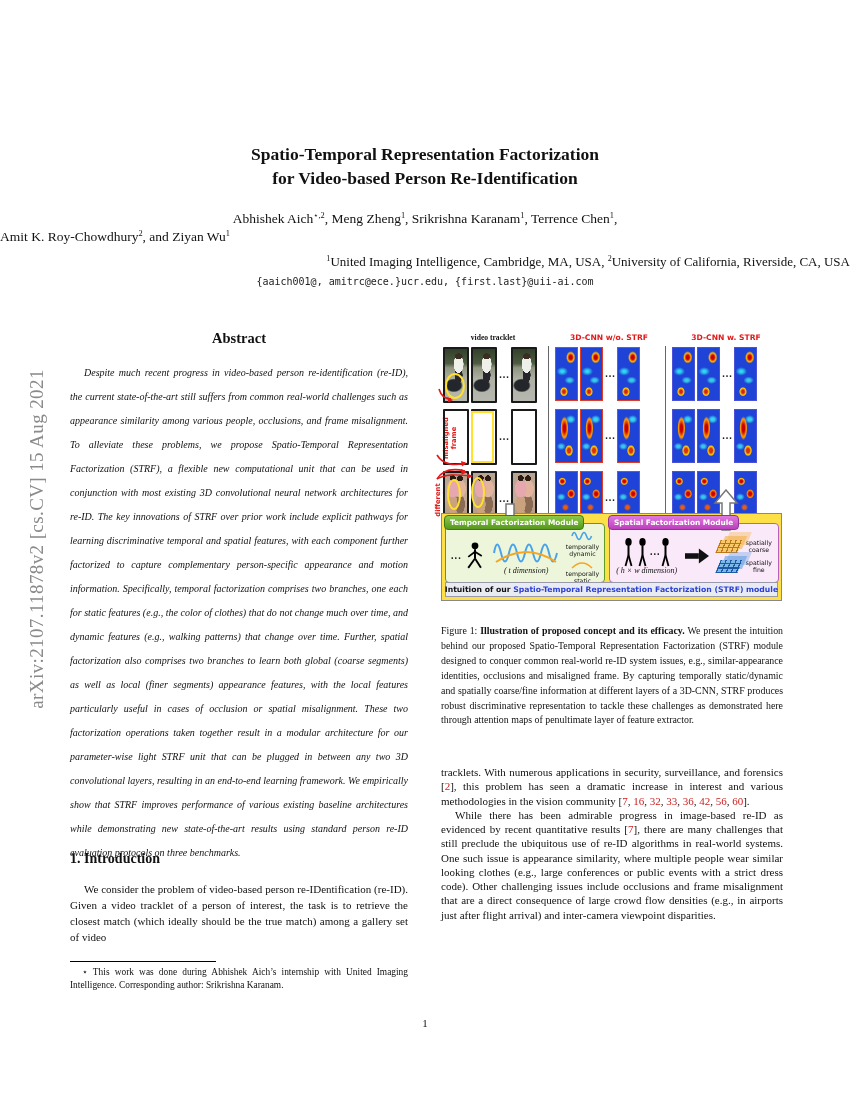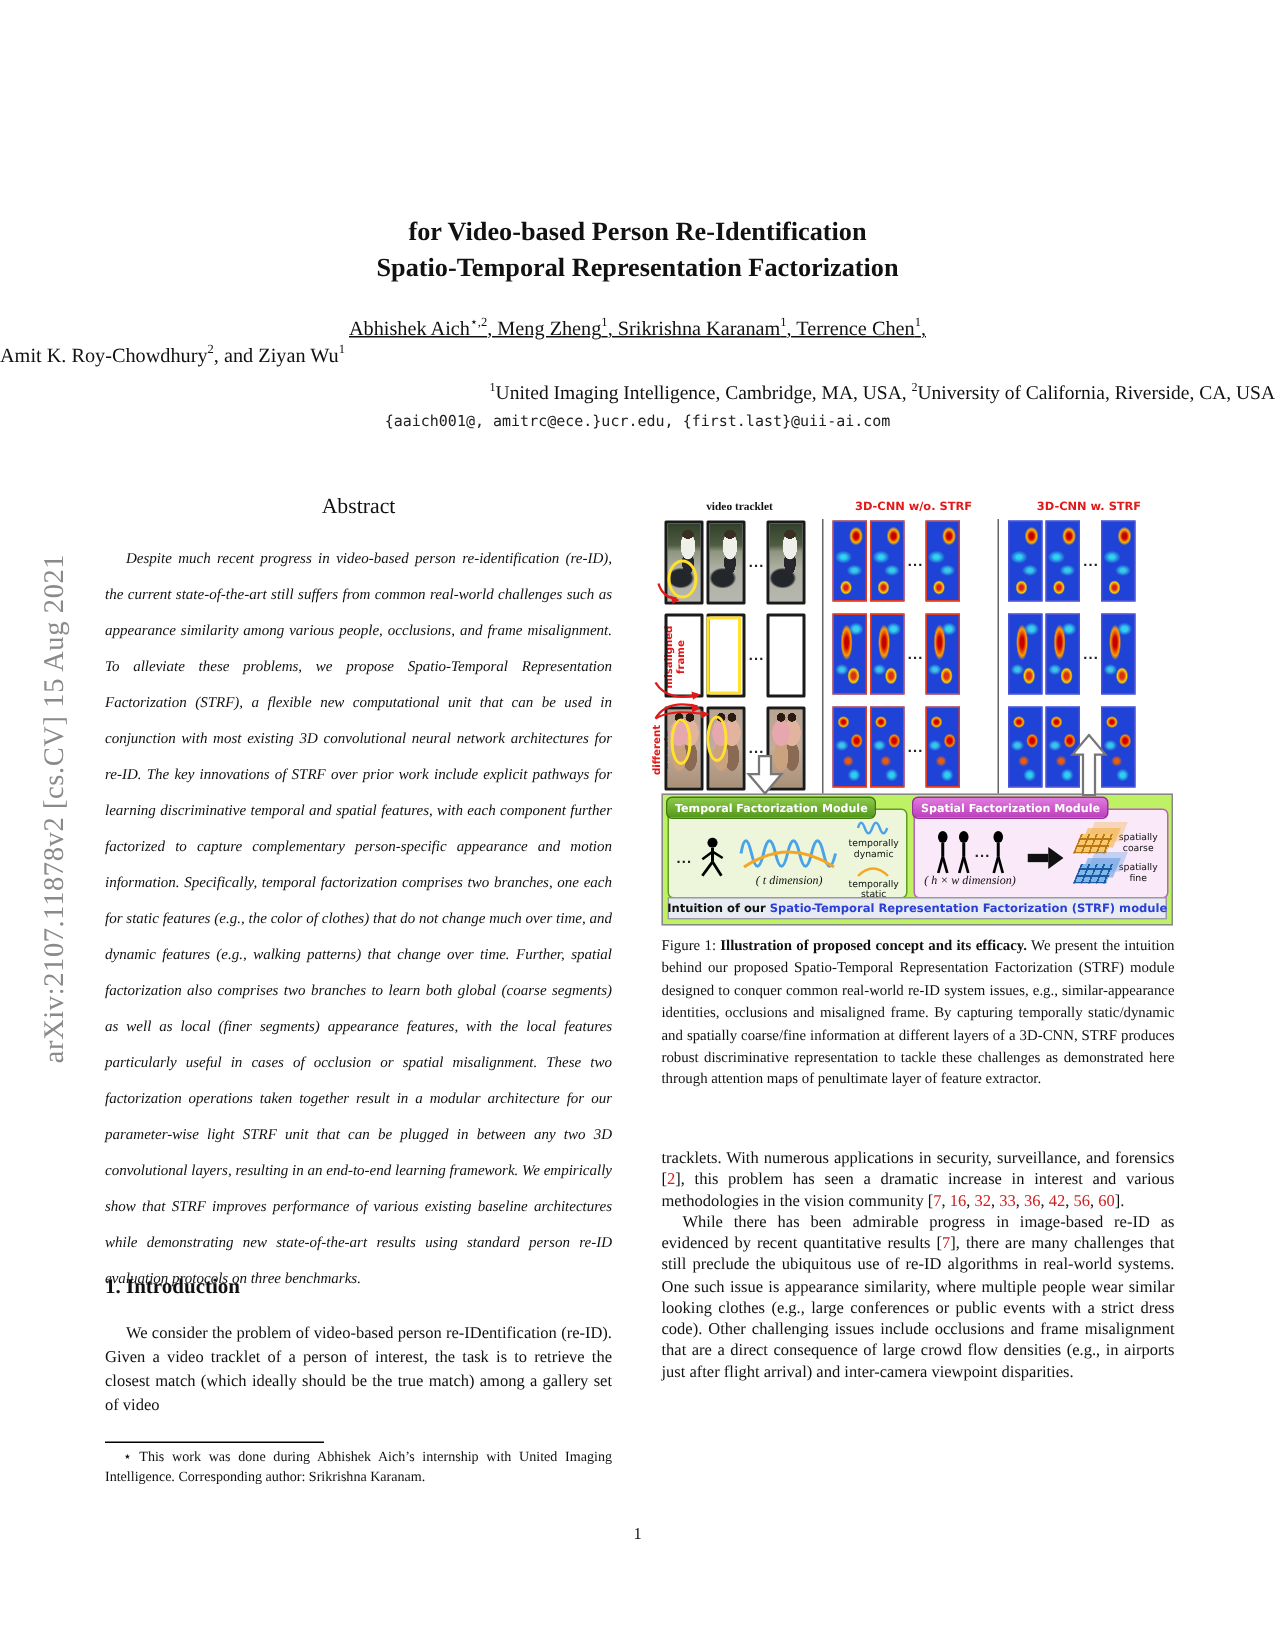--- a/index.html
+++ b/index.html
@@ -8,29 +8,29 @@
   sup{font-size:62%;vertical-align:super;line-height:0;}
   .cite{color:#cc2020;}
 
   
   .watermark{position:absolute;left:-213px;top:528px;width:500px;text-align:center;
     transform:rotate(-90deg);font-size:19px;color:#8a8a8a;letter-spacing:.4px;white-space:nowrap;}
 
   
   .title{position:absolute;top:142px;left:0;width:850px;text-align:center;
     font-weight:bold;font-size:17.5px;line-height:24px;}
-  .authors1{position:absolute;top:211px;left:0;width:850px;text-align:center;font-size:13.5px;text-decoration:underline;}
+  .authors1{position:absolute;top:211px;left:0;width:850px;text-align:center;font-size:13.5px;}
   .authors2{position:absolute;top:229px;left:0;width:850px;font-size:13.5px;}
   .affil{position:absolute;top:254px;left:0;width:850px;text-align:right;font-size:13px;}
   .emails{position:absolute;top:276px;left:0;width:850px;text-align:center;
     font-family:"DejaVu Sans Mono",monospace;font-size:10px;color:#222;}
 
   
   .abs-head{position:absolute;left:70px;top:330px;width:338px;text-align:center;
-    font-weight:normal;font-size:14.5px;}
+    font-weight:bold;font-size:14.5px;}
   .abs-text{position:absolute;left:70px;top:361px;width:338px;font-style:italic;
     font-size:10px;line-height:24px;text-align:justify;text-indent:14px;}
   .intro-head{position:absolute;left:70px;top:851px;font-size:14px;font-weight:bold;}
   .intro-text{position:absolute;left:70px;top:881px;width:338px;font-size:11px;
     line-height:16px;text-align:justify;text-indent:14px;}
   .fn-rule{position:absolute;left:70px;top:961px;width:146px;border-top:1.2px solid #000;}
   .fn-text{position:absolute;left:70px;top:966px;width:338px;font-size:9.4px;
     line-height:12.8px;text-align:justify;text-indent:12px;}
   .pageno{position:absolute;left:0;top:1017px;width:850px;text-align:center;font-size:11px;}
 
@@ -108,22 +108,22 @@
     align-items:center;justify-content:center;transform:rotate(-90deg);
     font-family:"DejaVu Sans",sans-serif;font-weight:bold;font-size:6.8px;color:#e11919;
     text-align:center;white-space:pre-line;line-height:8px;}
   .ptr{position:absolute;z-index:4;}
 
   
   .arrow-down{position:absolute;left:56px;top:170px;z-index:5;}
   .arrow-up{position:absolute;left:272px;top:156px;z-index:5;}
 
   
-  .modules{position:absolute;left:0;top:196px;width:339px;height:86px;
-    border:1.5px solid #888;background:#bef264;}
+  .modules{position:absolute;left:0;top:180px;width:339px;height:86px;
+    border:1.5px solid #888;background:#fde047;}
   .mod{position:absolute;top:9px;height:58px;border-radius:4px;}
   .mod-green{left:3px;width:158px;background:#edf6da;border:1.6px solid #5f9c21;}
   .mod-pink{left:167px;width:168px;background:#fae9f8;border:1.6px solid #b95fc0;}
   .mod-hdr{position:absolute;left:-2px;top:-9px;color:#fff;font-family:"DejaVu Sans",sans-serif;
     font-weight:bold;font-size:7.4px;padding:2px 5px;border-radius:4px;white-space:nowrap;z-index:6;}
   .mod-green .mod-hdr{background:linear-gradient(180deg,#8cc94c,#55981b);border:1px solid #3c7a0e;}
   .mod-pink .mod-hdr{background:linear-gradient(180deg,#e07ae0,#bc3fbc);border:1px solid #93309a;}
   .mod-body{position:absolute;left:0;top:4px;right:0;bottom:0;display:flex;
     align-items:center;justify-content:space-around;padding:2px 2px 0 2px;}
   .axis-label{font-family:"Liberation Serif",serif;font-style:italic;font-size:8px;
@@ -146,22 +146,22 @@
   .stick-group{display:flex;align-items:flex-end;gap:1px;}
 </style>
 </head>
 <body>
 
 <div class="page">
 
   <div class="watermark">arXiv:2107.11878v2  [cs.CV]  15 Aug 2021</div>
 
   <div class="title">
+    <div>Spatio-Temporal Representation Factorization</div>
     <div>for Video-based Person Re-Identification</div>
-    <div>Spatio-Temporal Representation Factorization</div>
   </div>
 
   <div class="authors1">Abhishek Aich<sup>⋆,2</sup>, Meng Zheng<sup>1</sup>, Srikrishna Karanam<sup>1</sup>, Terrence Chen<sup>1</sup>,</div>
   <div class="authors2">Amit K. Roy-Chowdhury<sup>2</sup>, and Ziyan Wu<sup>1</sup></div>
   <div class="affil"><sup>1</sup>United Imaging Intelligence, Cambridge, MA, USA, <sup>2</sup>University of California, Riverside, CA, USA</div>
   <div class="emails">{aaich001@, amitrc@ece.}ucr.edu, {first.last}@uii-ai.com</div>
 
   <div class="abs-head">Abstract</div>
   <div class="abs-text">Despite much recent progress in video-based person re-identification (re-ID), the current state-of-the-art still suffers from common real-world challenges such as appearance similarity among various people, occlusions, and frame misalignment. To alleviate these problems, we propose Spatio-Temporal Representation Factorization (STRF), a flexible new computational unit that can be used in conjunction with most existing 3D convolutional neural network architectures for re-ID. The key innovations of STRF over prior work include explicit pathways for learning discriminative temporal and spatial features, with each component further factorized to capture complementary person-specific appearance and motion information. Specifically, temporal factorization comprises two branches, one each for static features (e.g., the color of clothes) that do not change much over time, and dynamic features (e.g., walking patterns) that change over time. Further, spatial factorization also comprises two branches to learn both global (coarse segments) as well as local (finer segments) appearance features, with the local features particularly useful in cases of occlusion or spatial misalignment. These two factorization operations taken together result in a modular architecture for our parameter-wise light STRF unit that can be plugged in between any two 3D convolutional layers, resulting in an end-to-end learning framework. We empirically show that STRF improves performance of various existing baseline architectures while demonstrating new state-of-the-art results using standard person re-ID evaluation protocols on three benchmarks.</div>
   <div class="intro-head">1. Introduction</div>

